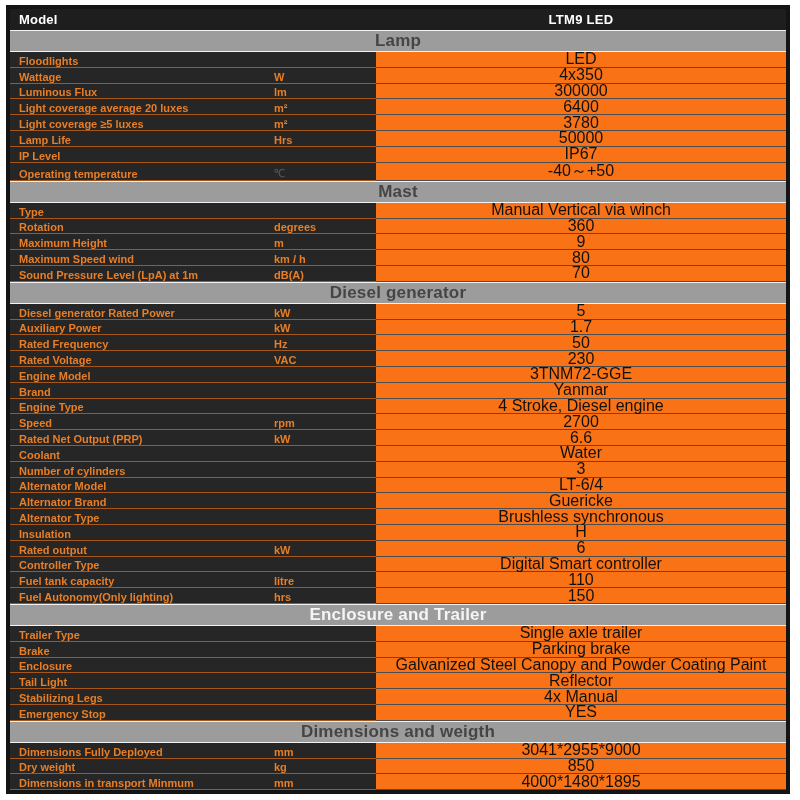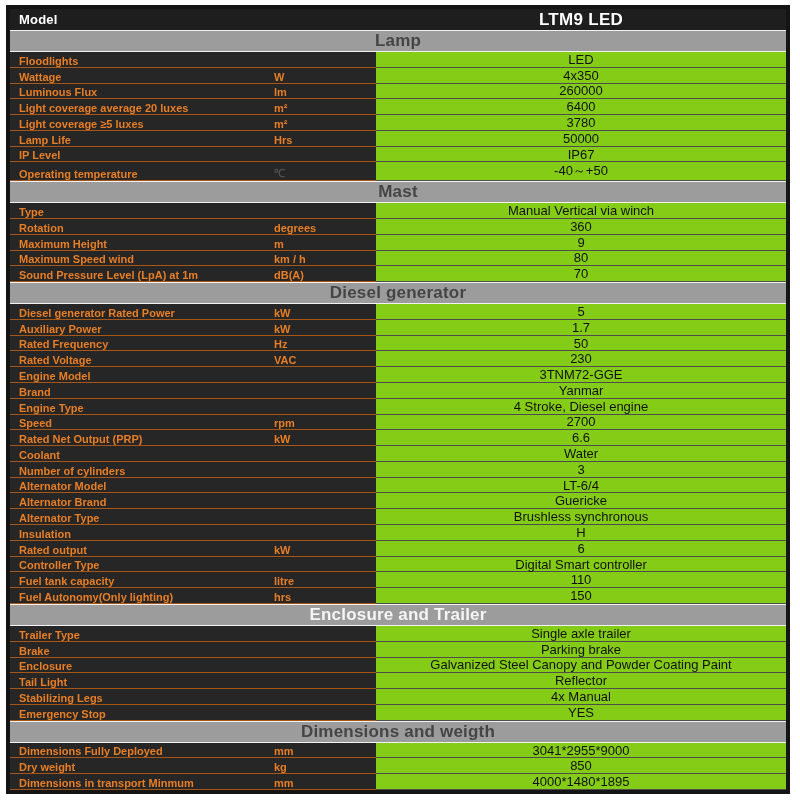--- a/index.html
+++ b/index.html
@@ -39,21 +39,21 @@
     font-size: 13px;
     letter-spacing: 0.2px;
   }
   .header-value {
     flex: 1 1 auto;
     display: flex;
     align-items: center;
     justify-content: center;
     color: var(--header-text, #ffffff);
     font-weight: bold;
-    font-size: 17px;
+    font-size: 13px;
     letter-spacing: 0.3px;
   }
   .section-header {
     flex: 0 0 16px;
     box-sizing: border-box;
     background: var(--section-bg, #9c9c9c);
     border-top: 1px solid #f2f2f2;
     border-bottom: 1px solid #f2f2f2;
     display: flex;
     align-items: center;
@@ -86,27 +86,27 @@
   }
   .label-text { padding-left: 9px; }
   .unit-text {
     position: absolute;
     left: 264px;
   }
   .unit-text.dim { color: var(--unit-dim, #4f4f4f); }
   .cell-value {
     flex: 1 1 auto;
     box-sizing: border-box;
-    background: #84cc16;
+    background: #f97316;
     border-bottom: 1px solid #4d4d4d;
     display: flex;
     align-items: center;
     justify-content: center;
     color: var(--value-text, #111111);
-    font-size: 13px;
+    font-size: 16px;
     white-space: nowrap;
   }
 </style>
 </head>
 <body>
 
 <div class="spec-table">
   <div class="header-row">
     <div class="header-model">Model</div>
     <div class="header-value">LTM9 LED</div>
@@ -124,21 +124,21 @@
         <span class="label-text">Wattage</span>
         <span class="unit-text">W</span>
       </div>
       <div class="cell-value">4x350</div>
     </div>
     <div class="spec-row">
       <div class="cell-label">
         <span class="label-text">Luminous Flux</span>
         <span class="unit-text">lm</span>
       </div>
-      <div class="cell-value">260000</div>
+      <div class="cell-value">300000</div>
     </div>
     <div class="spec-row">
       <div class="cell-label">
         <span class="label-text">Light coverage average 20 luxes</span>
         <span class="unit-text">m²</span>
       </div>
       <div class="cell-value">6400</div>
     </div>
     <div class="spec-row">
       <div class="cell-label">

